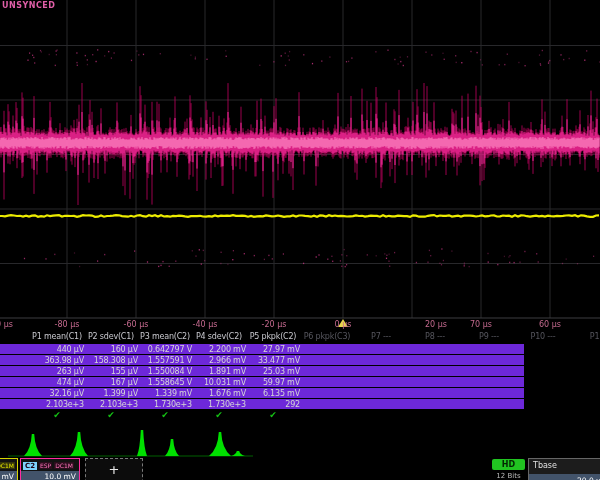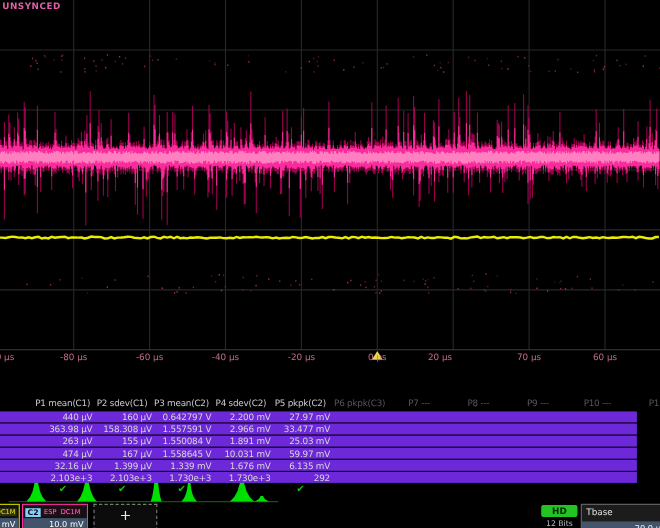--- a/index.html
+++ b/index.html
@@ -4,21 +4,21 @@
 <style>
   html,body{margin:0;padding:0;background:#111;}
   .screen{position:relative;width:600px;height:480px;background:#000;overflow:hidden;
           font-family:"DejaVu Sans","Liberation Sans",sans-serif;}
   svg{position:absolute;left:0;top:0;}
   .annotation{position:absolute;left:2px;top:1px;font-size:8px;font-weight:bold;
               color:#e05fa8;letter-spacing:.5px;}
   
   .xlab{position:absolute;top:320px;transform:translateX(-50%);font-size:8px;color:#c56a8f;white-space:nowrap;}
   
-  #mtable{position:absolute;left:0;top:360px;width:579px;}
+  #mtable{position:absolute;left:0;top:330px;width:524px;}
   .trow{position:relative;display:flex;padding-left:30px;height:10px;align-items:center;margin-bottom:1px;}
   .thead{height:12px;margin-bottom:2px;}
   .tband{background:#6d28d9;}
   .tcell{flex:0 0 54px;width:54px;display:flex;justify-content:flex-end;align-items:center;
          font-size:8px;color:#d6d6d6;white-space:nowrap;letter-spacing:-.2px;}
   .tcell.h{justify-content:center;color:#c9c9cf;}
   .tcell.h.dim{color:#56565e;}
   .tcell.chk{justify-content:center;color:#15c315;font-size:9px;}
   
   .desc{position:absolute;top:458px;height:30px;background:#121212;border:1px solid #555;
@@ -257,21 +257,21 @@
 
   <div class="annotation">UNSYNCED</div>
 
   <div id="xaxis">
       <span class="xlab" style="left: -2px;">-100 µs</span>
       <span class="xlab" style="left: 67px;">-80 µs</span>
       <span class="xlab" style="left: 136px;">-60 µs</span>
       <span class="xlab" style="left: 205px;">-40 µs</span>
       <span class="xlab" style="left: 274px;">-20 µs</span>
       <span class="xlab" style="left: 343px;">0 µs</span>
-      <span class="xlab" style="left: 400px;">20 µs</span>
+      <span class="xlab" style="left: 436px;">20 µs</span>
       <span class="xlab" style="left: 481px;">70 µs</span>
       <span class="xlab" style="left: 550px;">60 µs</span>
     </div>
 
   <div id="mtable">
       <div class="trow thead">
         <div class="tcell h">P1 mean(C1)</div>
         <div class="tcell h">P2 sdev(C1)</div>
         <div class="tcell h">P3 mean(C2)</div>
         <div class="tcell h">P4 sdev(C2)</div>

